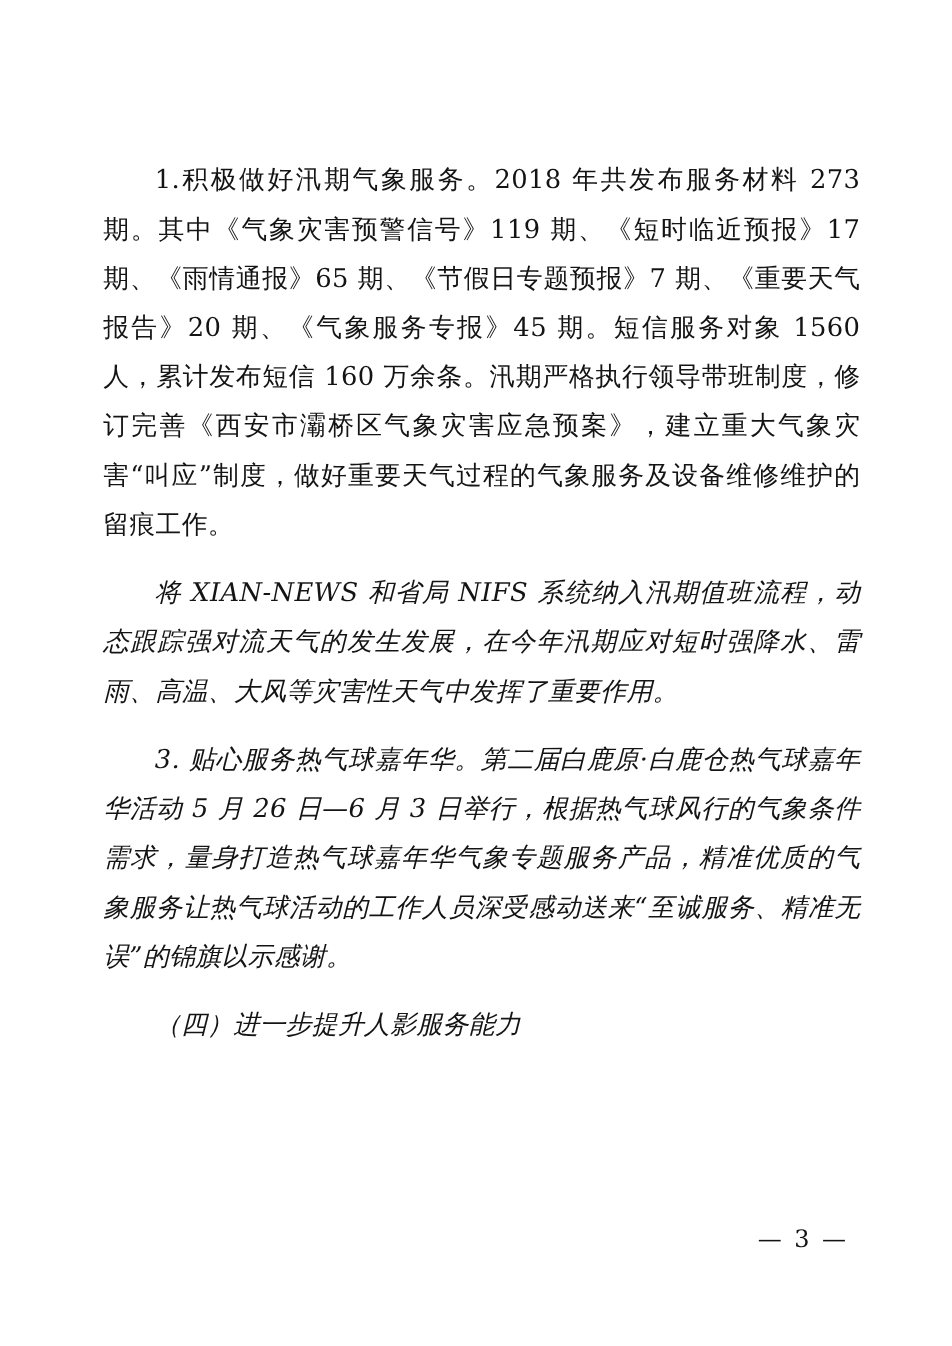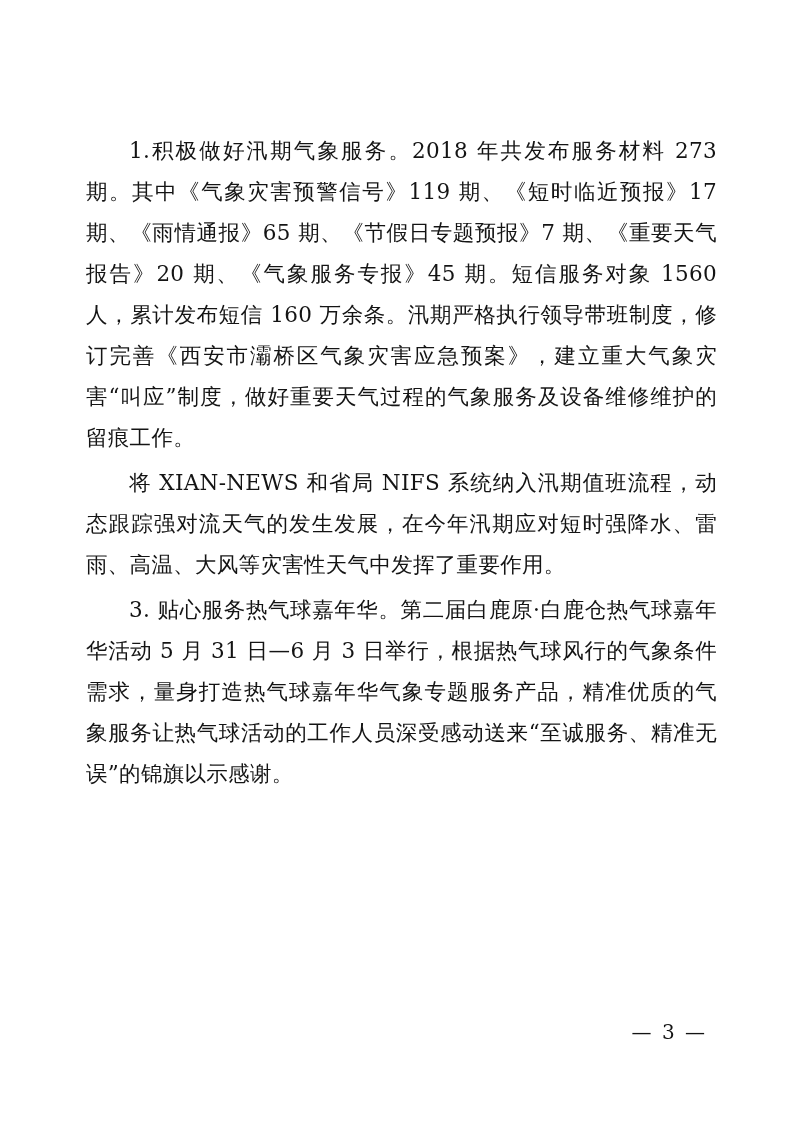--- a/index.html
+++ b/index.html
@@ -30,36 +30,38 @@
     text-align: justify;
     text-justify: inter-ideograph;
     letter-spacing: 0.3px;
     color: #141414;
   }
   .para {
     margin: 0 0 0 0;
     text-indent: 2em;
   }
   .para + .para {
-    margin-top: 4px;
+    margin-top: 16px;
+    font-style: italic;
   }
   .footer {
     position: absolute;
     right: 86px;
     bottom: 78px;
     font-size: 20px;
     color: #141414;
     font-family: "DejaVu Serif", "Liberation Serif", serif;
     letter-spacing: 2px;
   }
 </style>
 </head>
 <body>
 
 <div class="page">
   <div class="body-text">
     <p class="para">1.积极做好汛期气象服务。2018 年共发布服务材料 273 期。其中《气象灾害预警信号》119 期、《短时临近预报》17 期、《雨情通报》65 期、《节假日专题预报》7 期、《重要天气报告》20 期、《气象服务专报》45 期。短信服务对象 1560 人，累计发布短信 160 万余条。汛期严格执行领导带班制度，修订完善《西安市灞桥区气象灾害应急预案》，建立重大气象灾害“叫应”制度，做好重要天气过程的气象服务及设备维修维护的留痕工作。</p>
     <p class="para">将 XIAN-NEWS 和省局 NIFS 系统纳入汛期值班流程，动态跟踪强对流天气的发生发展，在今年汛期应对短时强降水、雷雨、高温、大风等灾害性天气中发挥了重要作用。</p>
-    <p class="para">3. 贴心服务热气球嘉年华。第二届白鹿原·白鹿仓热气球嘉年华活动 5 月 31 日—6 月 3 日举行，根据热气球风行的气象条件需求，量身打造热气球嘉年华气象专题服务产品，精准优质的气象服务让热气球活动的工作人员深受感动送来“至诚服务、精准无误”的锦旗以示感谢。</p>
+    <p class="para">3. 贴心服务热气球嘉年华。第二届白鹿原·白鹿仓热气球嘉年华活动 5 月 26 日—6 月 3 日举行，根据热气球风行的气象条件需求，量身打造热气球嘉年华气象专题服务产品，精准优质的气象服务让热气球活动的工作人员深受感动送来“至诚服务、精准无误”的锦旗以示感谢。</p>
+    <p class="para">（四）进一步提升人影服务能力</p>
   </div>
 </div>
 
 <div class="footer">— 3 —</div>
 
 </body></html>

